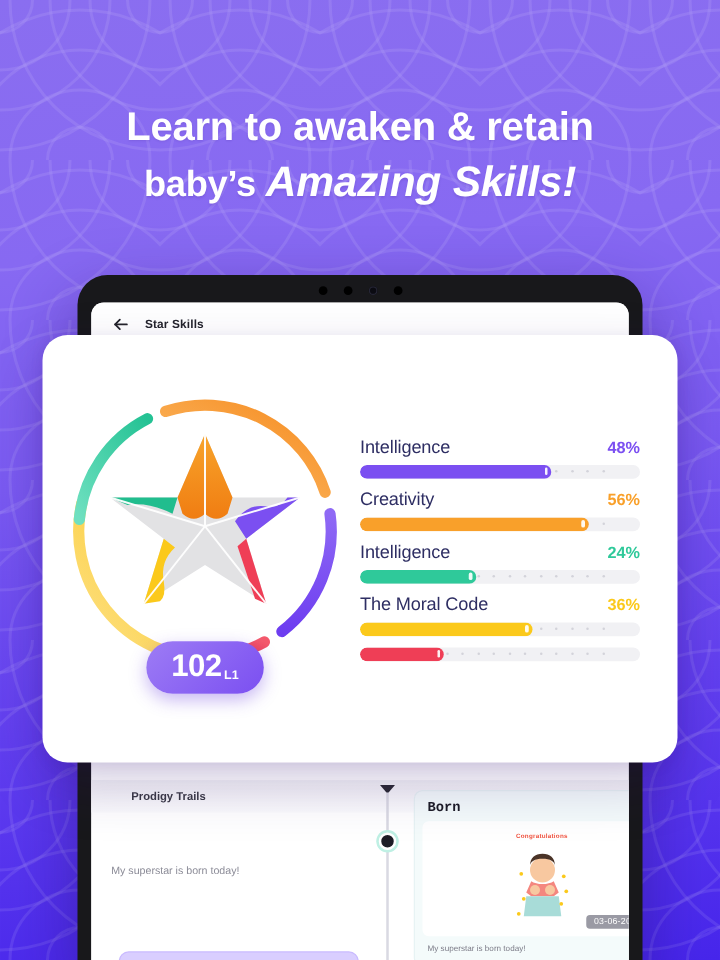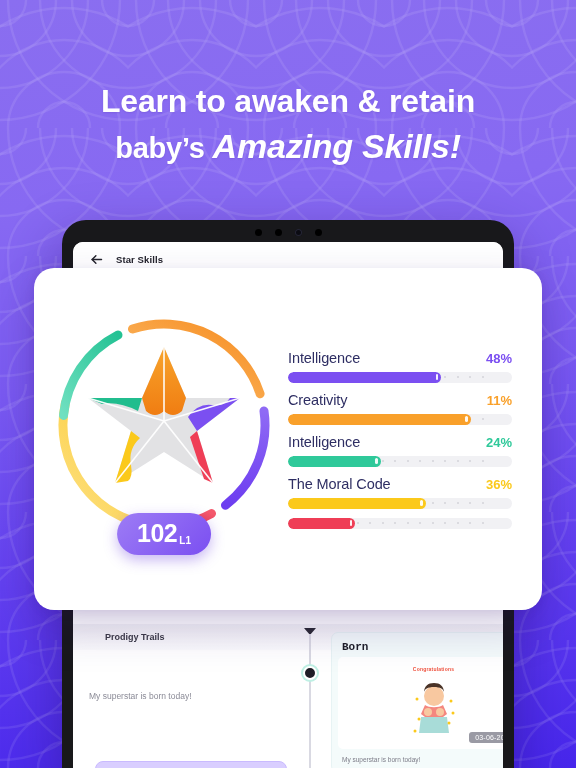--- a/index.html
+++ b/index.html
@@ -323,21 +323,21 @@
               <i></i>
               <i></i>
           </div>
           <div class="fill" style="width:68.5%;background:#7b4ff1"></div>
         </div>
       </div>
 
       <div class="skill-row">
         <div class="skill-top">
           <span class="skill-name">Creativity</span>
-          <span class="skill-pct" style="color:#f9a02a">11%</span>
+          <span class="skill-pct" style="color:#f9a02a">56%</span>
         </div>
         <div class="track">
           <div class="dots">
             <i></i>
               <i></i>
               <i></i>
               <i></i>
               <i></i>
               <i></i>
               <i></i>

